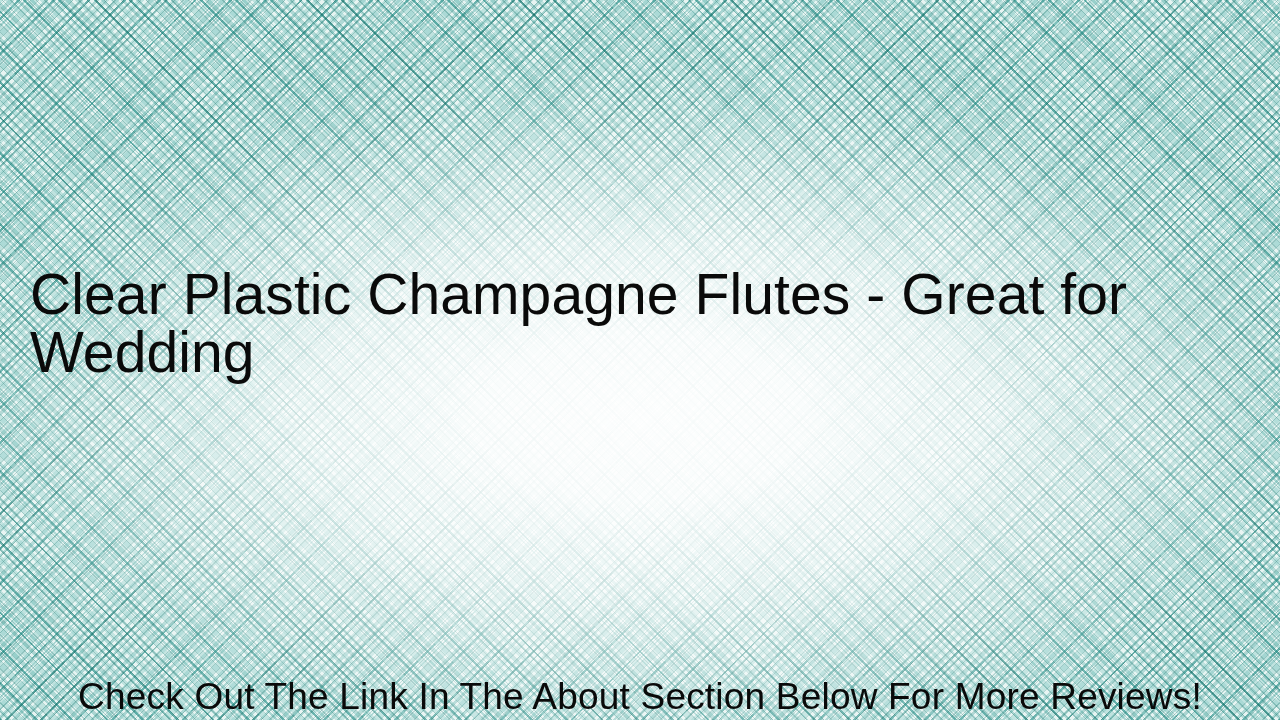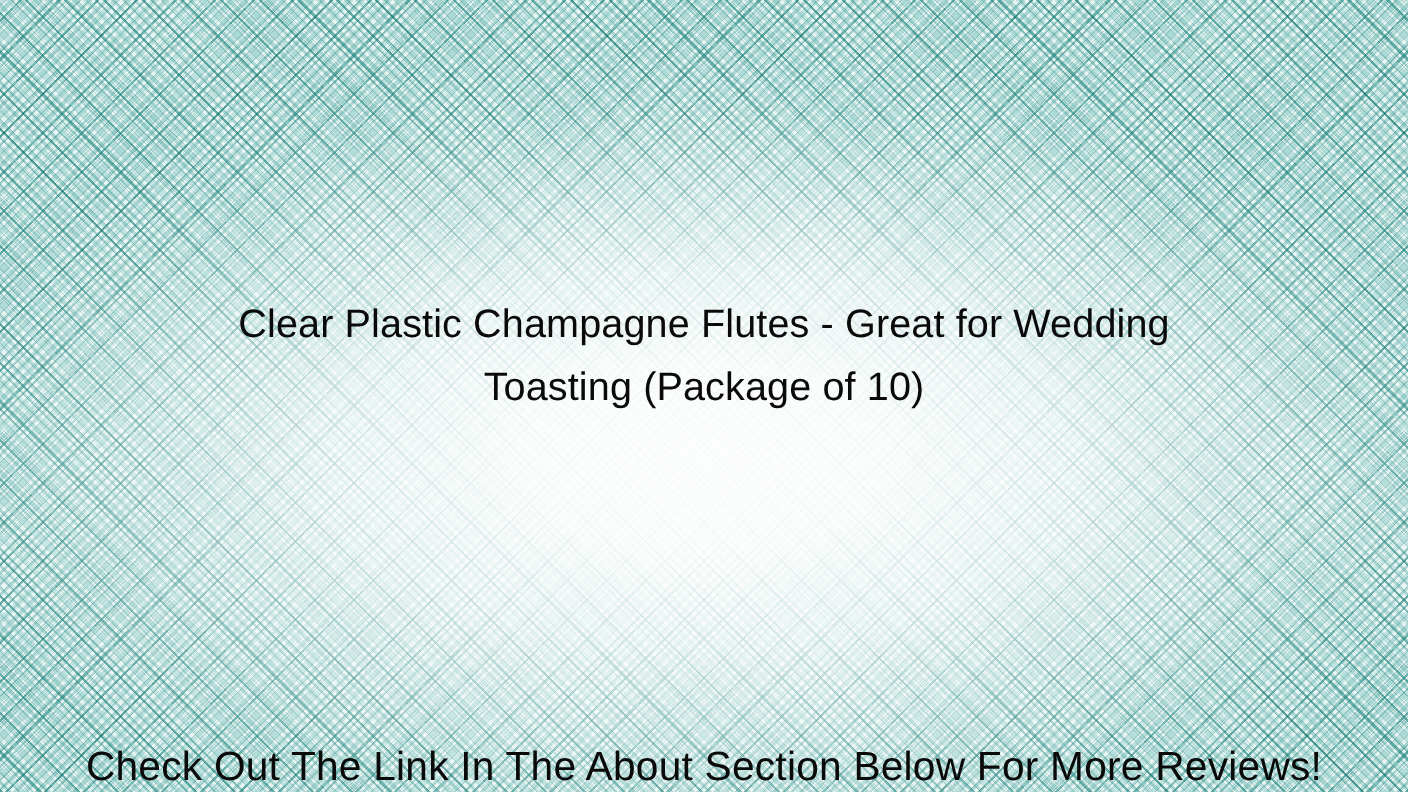--- a/index.html
+++ b/index.html
@@ -79,23 +79,22 @@
   .text-layer {
     position: absolute;
     inset: 0;
   }
 
   .title-block {
     position: absolute;
     left: 0;
     right: 0;
     top: 265px;
-    text-align: center;
     color: #0a0a0a;
-    font-size: 36px;
+    font-size: 57px;
     line-height: 58px;
     font-weight: 400;
     letter-spacing: 0.1px;
     padding: 0 30px;
     box-sizing: border-box;
   }
 
   .title-block .line {
     display: block;
     white-space: normal;
@@ -121,20 +120,19 @@
 <div id="stage">
 
   <div class="plaid-layer plaid-a"></div>
   <div class="plaid-layer plaid-b"></div>
   <div class="center-wash"></div>
 
   <div class="text-layer">
 
     <div class="title-block">
       <span class="line">Clear Plastic Champagne Flutes - Great for Wedding</span>
-      <span class="line">Toasting (Package of 10)</span>
     </div>
 
     <div class="footer-line">Check Out The Link In The About Section Below For More Reviews!</div>
 
   </div>
 
 </div>
 
 </body></html>

